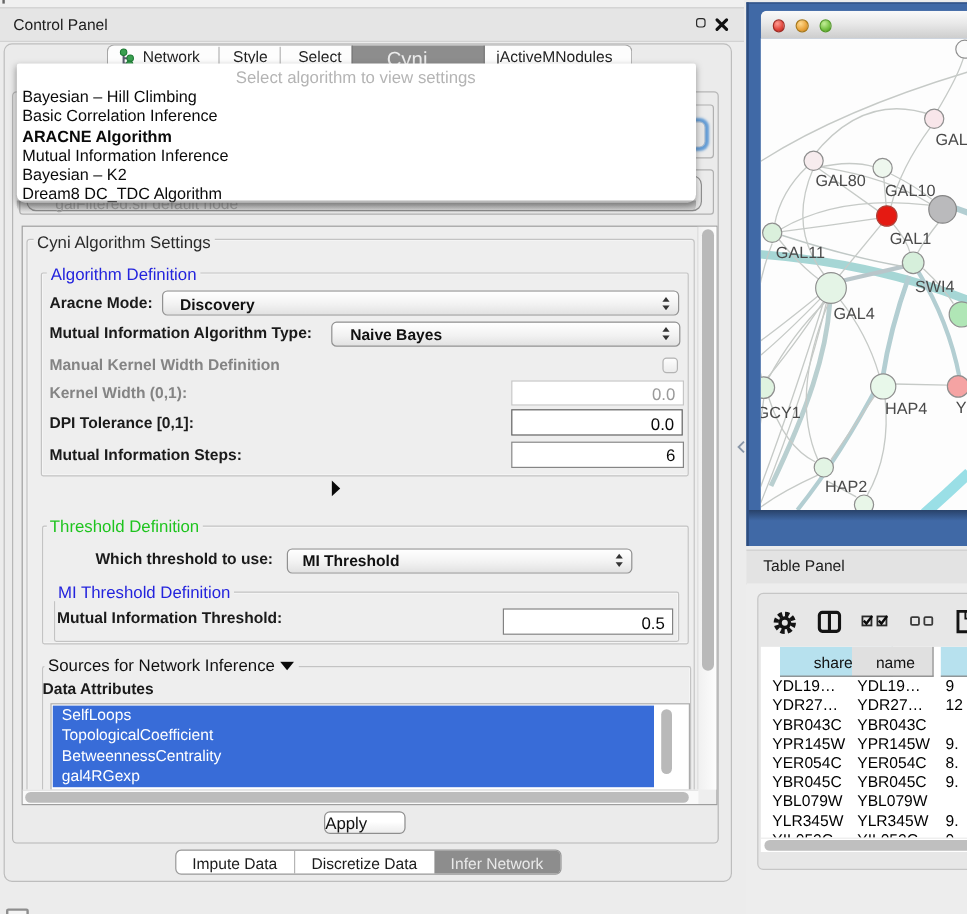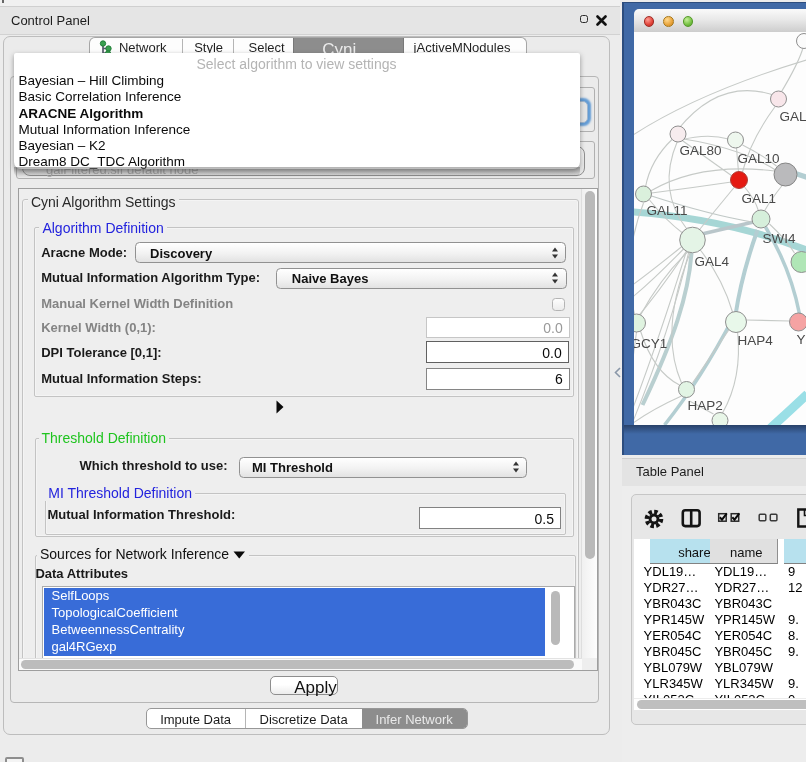--- a/index.html
+++ b/index.html
@@ -40,21 +40,21 @@
 #listbox{position:absolute;left:23.5px;top:397px;width:531px;height:71px;border:1px solid #ababab;background:#fff;}
 #bluelist{position:absolute;left:0.5px;top:0.5px;width:501.5px;height:68px;background:#386cd8;}
 #bluelist div{position:relative;padding-left:8px;height:17px;font-size:13px;color:#fff;line-height:16.5px;white-space:nowrap;}
 
 #vtrack{position:absolute;right:0;top:0;width:15px;height:469px;background:linear-gradient(90deg,#f0f0f0,#fdfdfd);border-left:1px solid #dedede;}
 #vthumb{position:absolute;right:2px;top:2px;width:10px;height:368px;background:#b9b9b9;border-radius:5px;}
 #htrack{position:absolute;left:0;bottom:0;width:563px;height:11.5px;background:#fafafa;border-top:1px solid #e2e2e2;}
 #hthumb{position:absolute;left:2px;top:1.5px;width:553px;height:8.5px;background:#bcbcbc;border-radius:4.5px;}
 
 #applybtn{left:270px;top:675.5px;width:65.7px;height:17.8px;border:1px solid #8e8e8e;border-radius:5px;background:linear-gradient(#ffffff,#ffffff 45%,#ececec);}
-#applybtn span{position:absolute;left:0;right:0;top:1.8px;text-align:right;font-size:17px;color:#111;}
+#applybtn span{position:absolute;left:0;right:0;top:1.8px;text-align:left;font-size:14px;color:#111;}
 #segtabs{left:145.6px;top:708px;width:320px;height:19px;border:1px solid #979797;border-radius:5px;background:#fff;}
 .seg{position:absolute;top:0;height:19px;}
 .seg span{position:absolute;left:0;right:0;top:2.6px;text-align:center;font-size:13px;color:#1b1b1b;white-space:nowrap;}
 #smallsq{left:5px;top:757px;width:15px;height:10px;border:2px solid #8e8e8e;border-radius:2px;background:#f4f4f4;}
 
 #dropdown{left:13.5px;top:52.5px;width:566px;height:116px;background:#fff;border-radius:2px 2px 7px 7px;box-shadow:0 2px 5px rgba(60,60,60,0.5);z-index:50;}
 #dropdown .hint{position:absolute;left:0;width:100%;top:3.5px;text-align:center;font-size:14px;color:#b4b4b4;}
 #dropdown .it{position:absolute;left:5px;width:555px;height:16.2px;font-size:13.5px;color:#0a0a0a;white-space:nowrap;}
 
 #desktop{left:621.5px;top:2px;width:184.5px;height:452px;background:#4069a6;border-left:2px solid #2d4d7e;border-top:1.5px solid #2d4d7e;}

